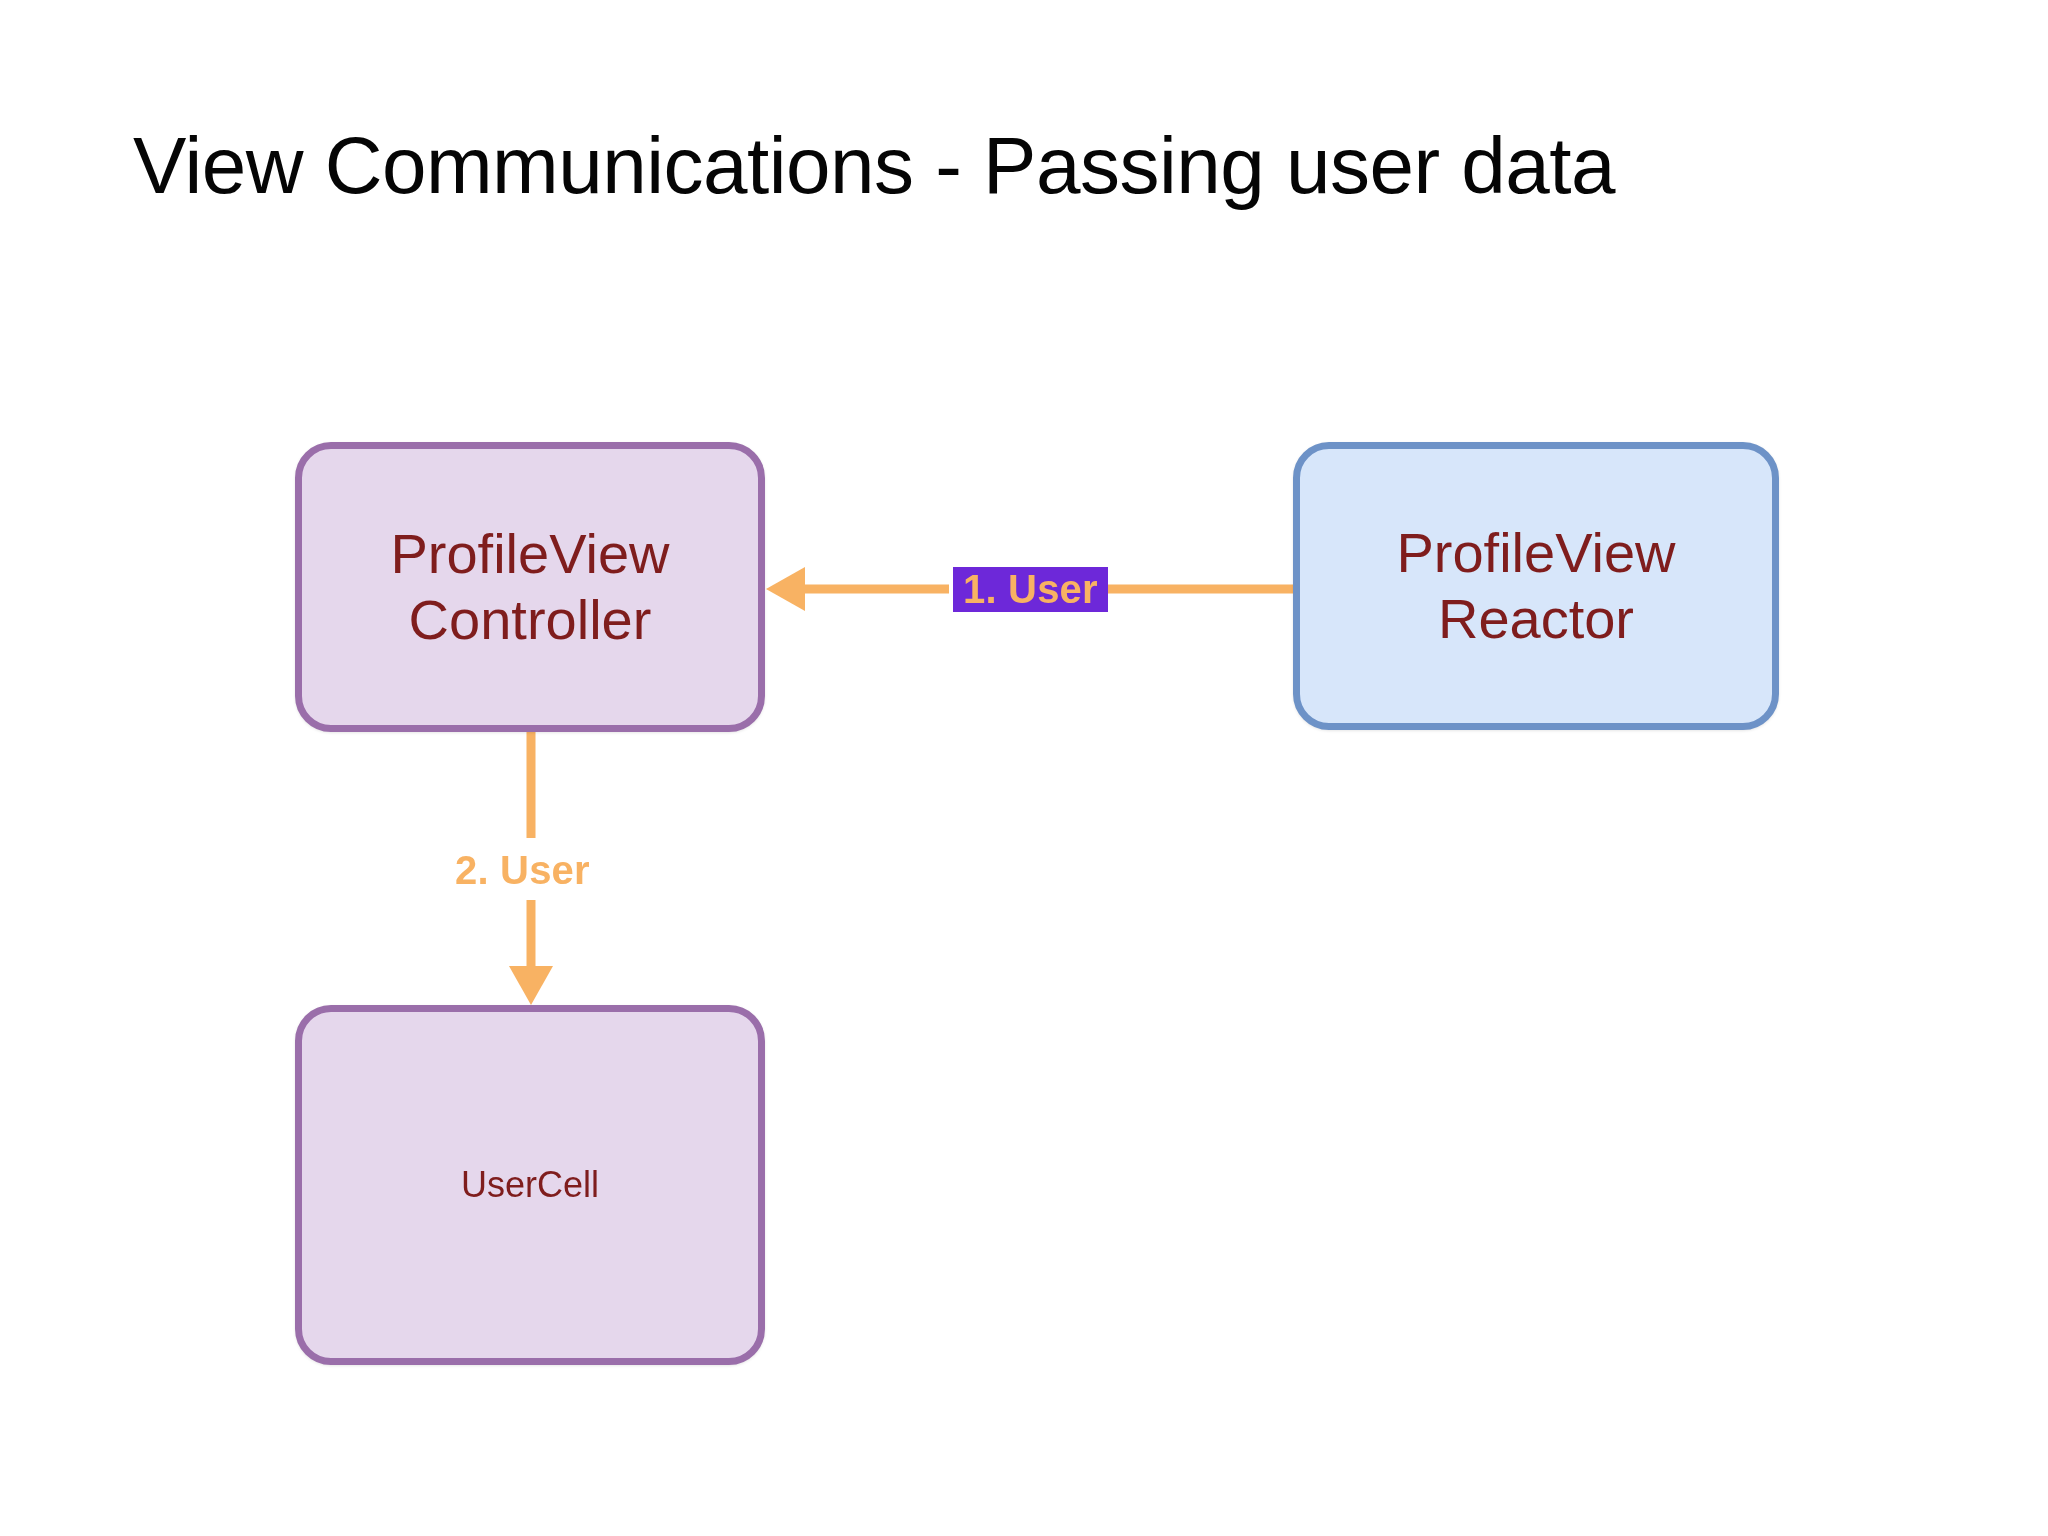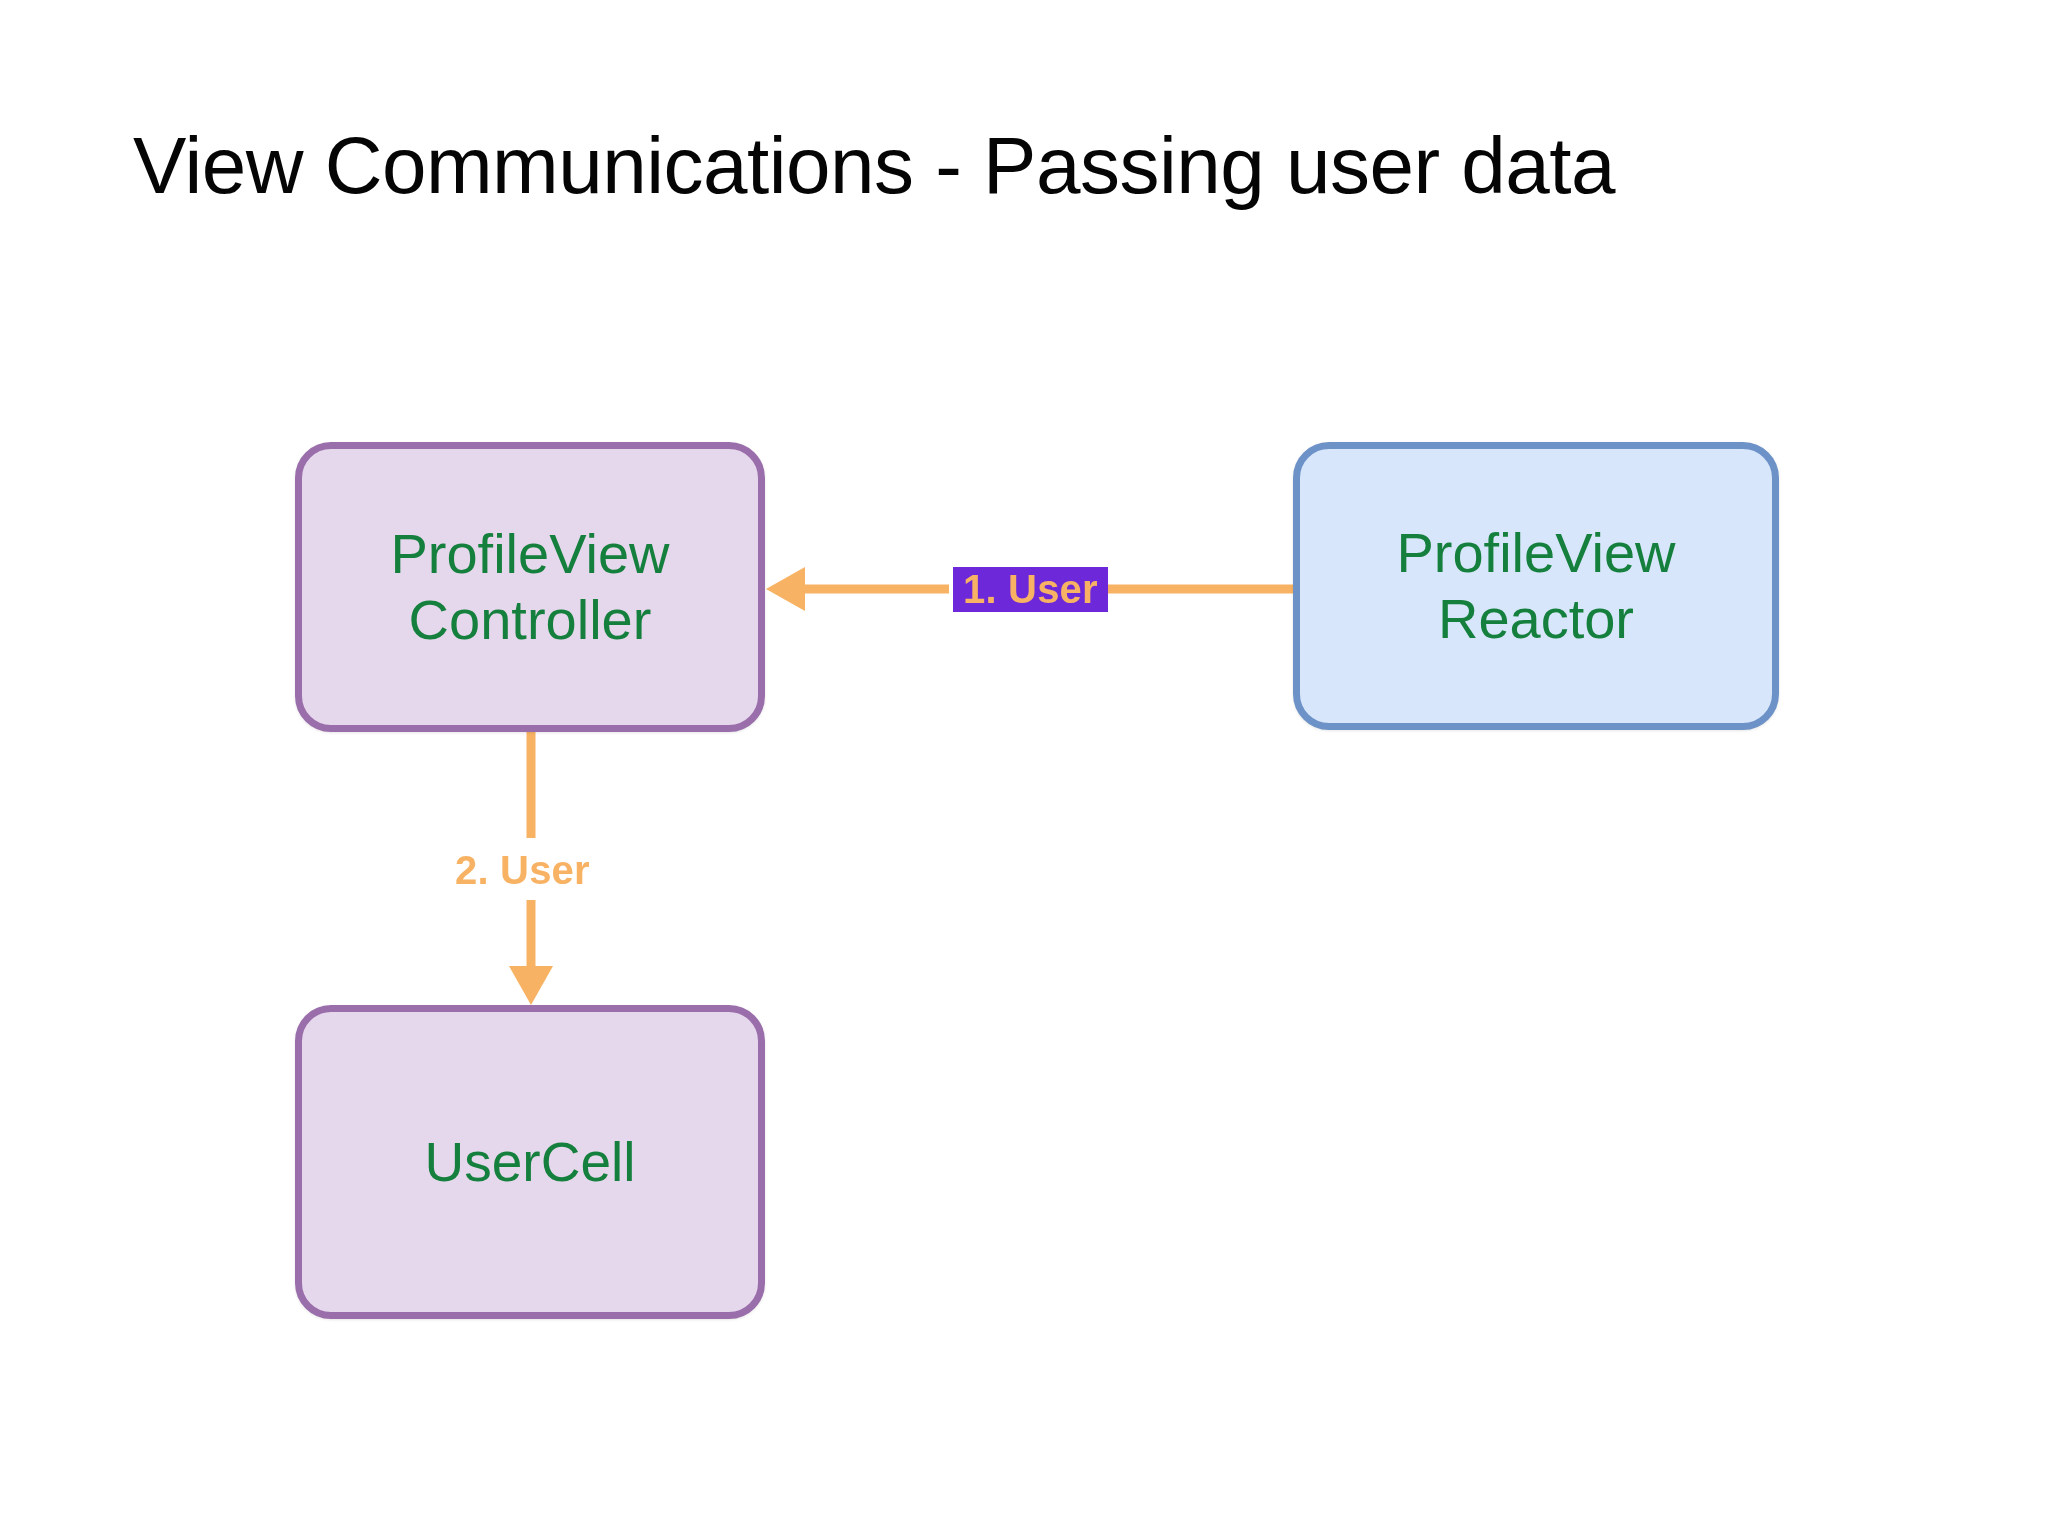--- a/index.html
+++ b/index.html
@@ -40,21 +40,21 @@
     position: absolute;
     box-sizing: border-box;
     display: flex;
     align-items: center;
     justify-content: center;
     text-align: center;
     border-radius: 36px;
     border-style: solid;
     font-family: "Liberation Sans", sans-serif;
     font-weight: 400;
-    color: #15803d;
+    color: #7f1d1d;
     line-height: 1.18;
     white-space: pre-line;
     box-shadow: 0 1px 3px rgba(0,0,0,0.10);
   }
 
   .node-purple {
     background: #e5d7ec;
     border-color: #9a6eaa;
     border-width: 7px;
   }
@@ -78,22 +78,22 @@
     top: 442px;
     width: 486px;
     height: 288px;
     font-size: 56px;
   }
 
   #node-user-cell {
     left: 295px;
     top: 1005px;
     width: 470px;
-    height: 314px;
-    font-size: 55px;
+    height: 360px;
+    font-size: 36px;
   }
 
   
   #connectors {
     position: absolute;
     left: 0;
     top: 0;
     width: 2048px;
     height: 1536px;
     pointer-events: none;

